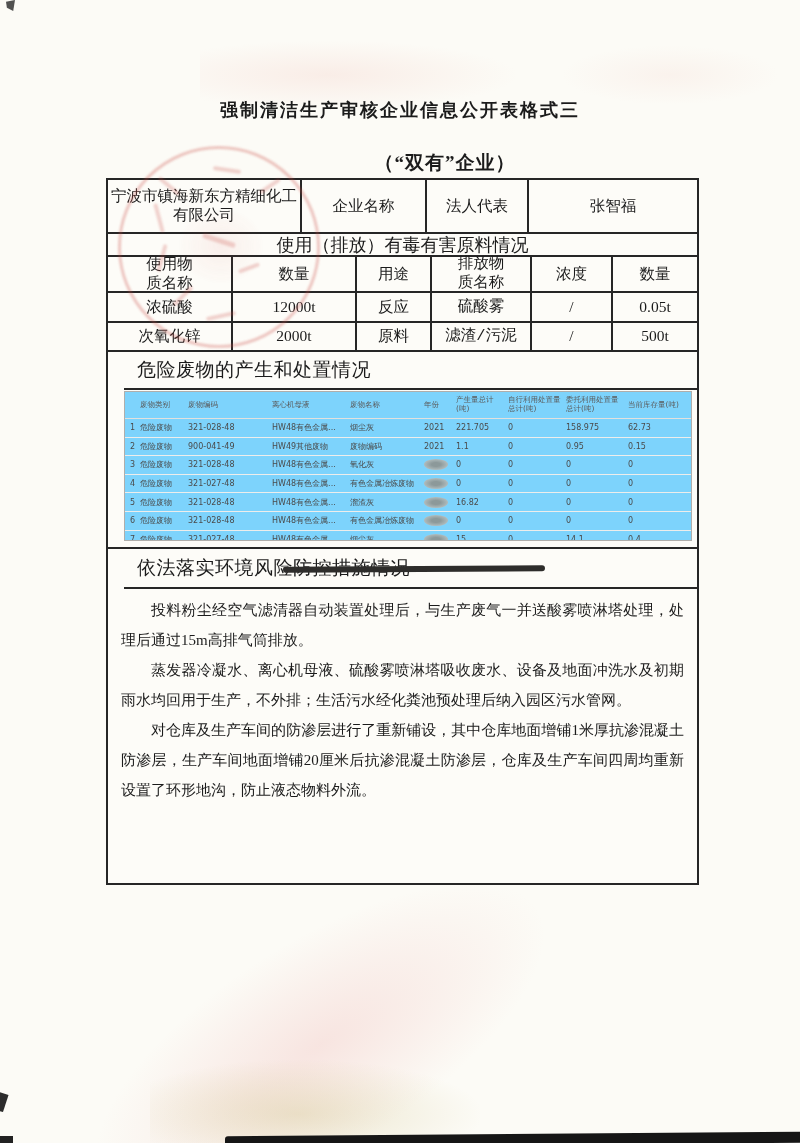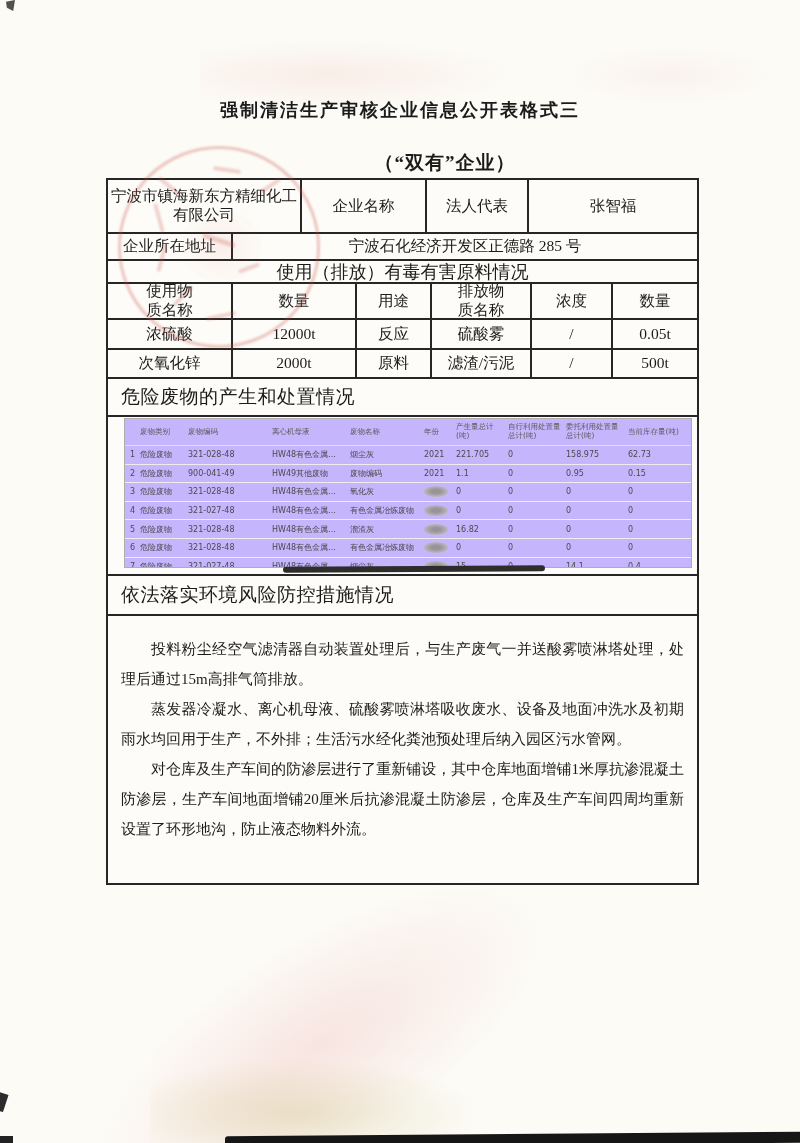--- a/index.html
+++ b/index.html
@@ -52,52 +52,52 @@
   
   .main-box{position:absolute;left:106px;top:178px;width:593px;height:707px;
     border:2px solid #262626;box-sizing:border-box;background:rgba(255,255,255,0.25);}
   .trow{display:flex;border-bottom:2px solid #262626;box-sizing:border-box;}
   .cell{display:flex;align-items:center;justify-content:center;text-align:center;
     border-right:2px solid #262626;box-sizing:border-box;font-size:15.5px;line-height:1.2;}
   .cell.last{border-right:none;}
   .r1{height:54px;} .r2{height:27px;}
   .r4{height:36px;} .r5{height:30px;} .r6{height:29px;}
   .w125{width:125px;} .w194{width:194px;} .w102{width:102px;}
-  .w124{width:124px;} .w75{width:75px;} .w100{width:100px;} .w81{width:81px;}
+  .w124{width:124px;} .w75{width:75px;} .w100{width:100px;font-family:Liberation Mono, monospace;} .w81{width:81px;}
   .flex1{flex:1;}
   .wrap3{display:inline-block;width:3.2em;}
   .sec-center{height:23px;display:flex;align-items:center;justify-content:center;
     font-size:18px;border-bottom:2px solid #262626;box-sizing:border-box;}
   .sec-heading{display:flex;align-items:center;border-bottom:2px solid #262626;box-sizing:border-box;
-    padding-left:13px;font-size:19px;letter-spacing:0.5px;}
+    padding-left:13px;font-size:19px;letter-spacing:0.5px;margin-left:16px;}
   .hw-head{height:38px;}
   .risk-head{height:40px;}
 
   
   .hw-area{height:159px;border-bottom:2px solid #262626;box-sizing:border-box;position:relative;}
   .hw-table{position:absolute;left:16px;top:1px;width:568px;height:150px;
-    border:1px solid #b0aeab;background:#c4b5fd;box-sizing:border-box;
+    border:1px solid #b0aeab;background:#7dd3fc;box-sizing:border-box;
     font-family:"DejaVu Sans","Liberation Sans",sans-serif;color:#4a4a4a;overflow:hidden;}
   .hwgrid{display:grid;grid-template-columns:15px 48px 84px 78px 74px 32px 52px 58px 62px 1fr;
     align-items:center;}
   .hw-header{height:26px;font-size:7.5px;line-height:1.15;color:#5a5a5a;
     border-bottom:1px solid #e2e0dd;}
   .hw-header span{padding-right:3px;}
   .hwrow{height:17.6px;font-size:8px;border-bottom:1px solid #eeedeb;}
   .hwrow:last-child{border-bottom:none;}
   .hwc{white-space:nowrap;overflow:hidden;padding-right:3px;}
   .c-no{text-align:center;padding-right:0;}
   .blob{display:inline-block;width:24px;height:11px;border-radius:50%;
     background:radial-gradient(ellipse,#8f8f89 25%,#b9b8b2 70%,#d7d6d1 100%);
     filter:blur(0.4px);opacity:.85;vertical-align:middle;}
   .hw-scroll{position:absolute;left:283px;top:566px;width:262px;height:6px;background:#2e2d2b;
     border-radius:3px;transform:rotate(-0.3deg);}
 
   
-  .risk-body{padding:18px 13px 0 13px;font-size:15px;text-align:justify;box-sizing:border-box;}
+  .risk-body{padding:6px 13px 0 13px;font-size:15px;text-align:justify;box-sizing:border-box;}
   .risk-body p{margin:0;text-indent:2em;line-height:30px;}
   .risk-body p.tight{line-height:26px;}
 </style>
 </head>
 <body>
 
 <div class="smudge smudge-top"></div>
 <div class="smudge smudge-top2"></div>
 <div class="smudge smudge-bottom"></div>
 <div class="smudge smudge-bottom2"></div>
@@ -108,24 +108,20 @@
 
 <div class="main-box">
 
   <div class="trow r1">
     <div class="cell w194">宁波市镇海新东方精细化工有限公司</div>
     <div class="cell w125">企业名称</div>
     <div class="cell w102">法人代表</div>
     <div class="cell flex1 last">张智福</div>
   </div>
 
-  <div class="trow r2">
-    <div class="cell w125">企业所在地址</div>
-    <div class="cell flex1 last">宁波石化经济开发区正德路 285 号</div>
-  </div>
 
   <div class="sec-center">使用（排放）有毒有害原料情况</div>
 
   <div class="trow r4">
     <div class="cell w125">
         <span class="wrap3">使用物质名称</span>
       </div>
     <div class="cell w124">数量</div>
     <div class="cell w75">用途</div>
     <div class="cell w100">

